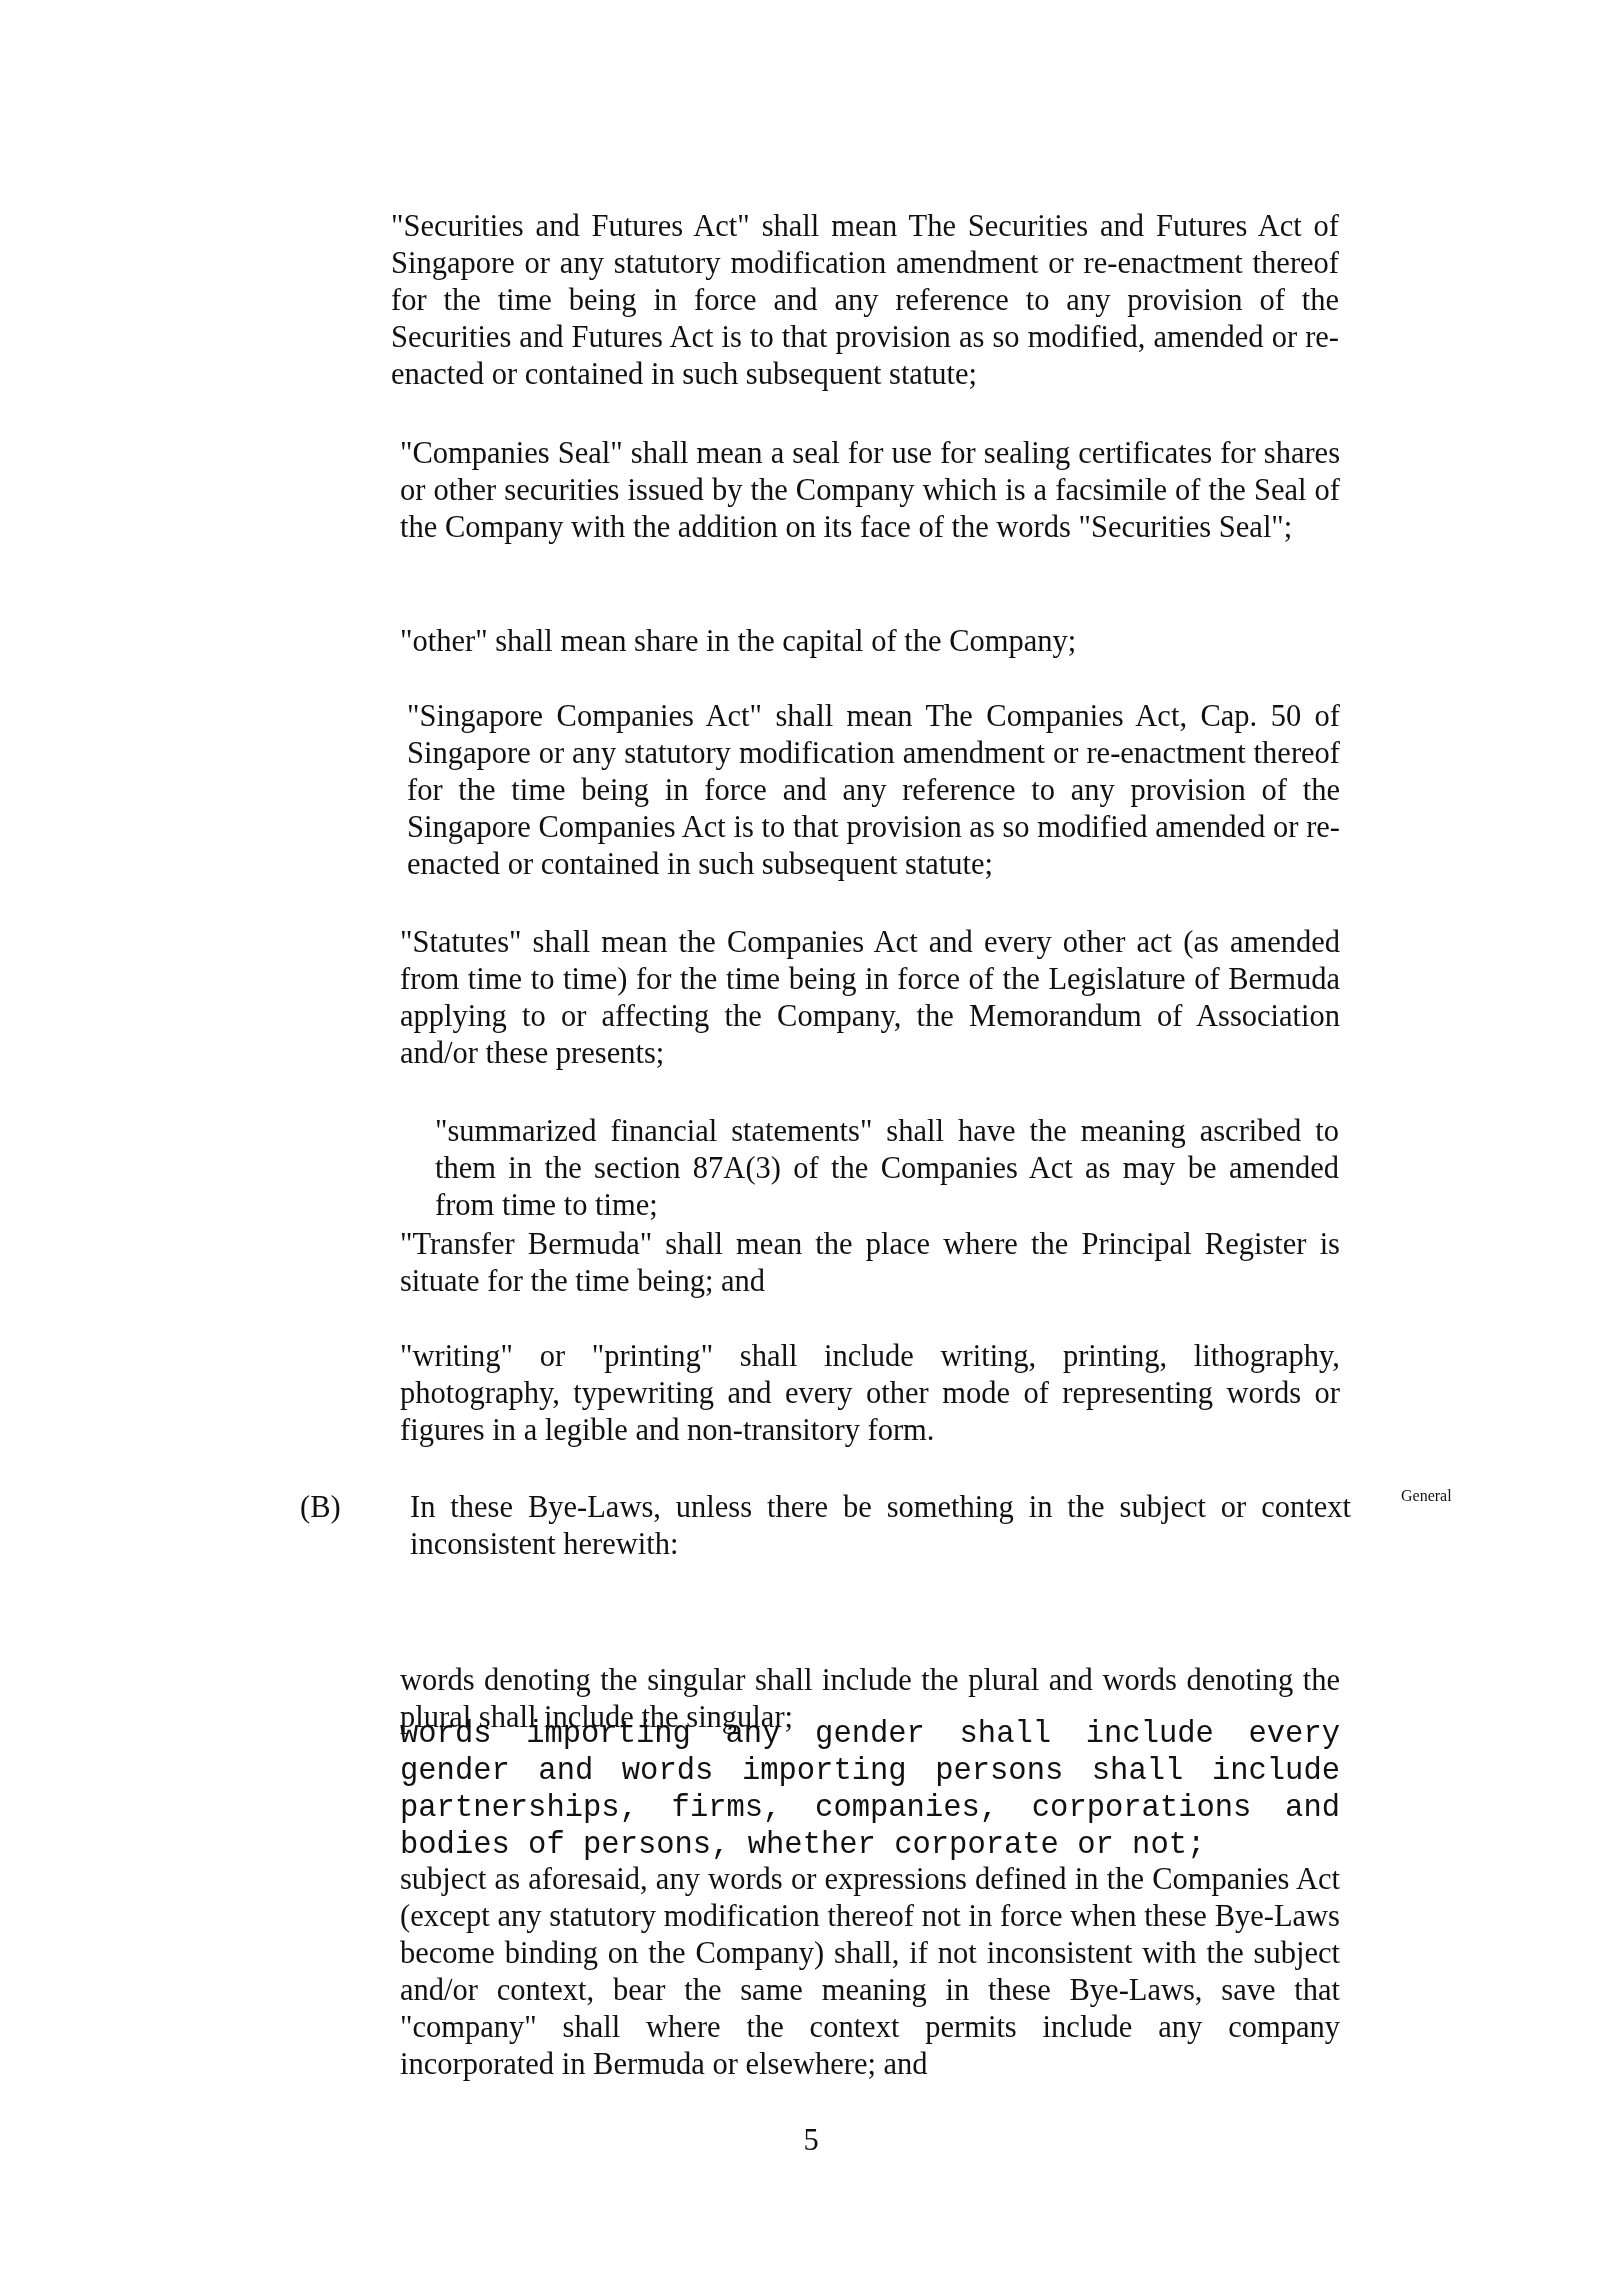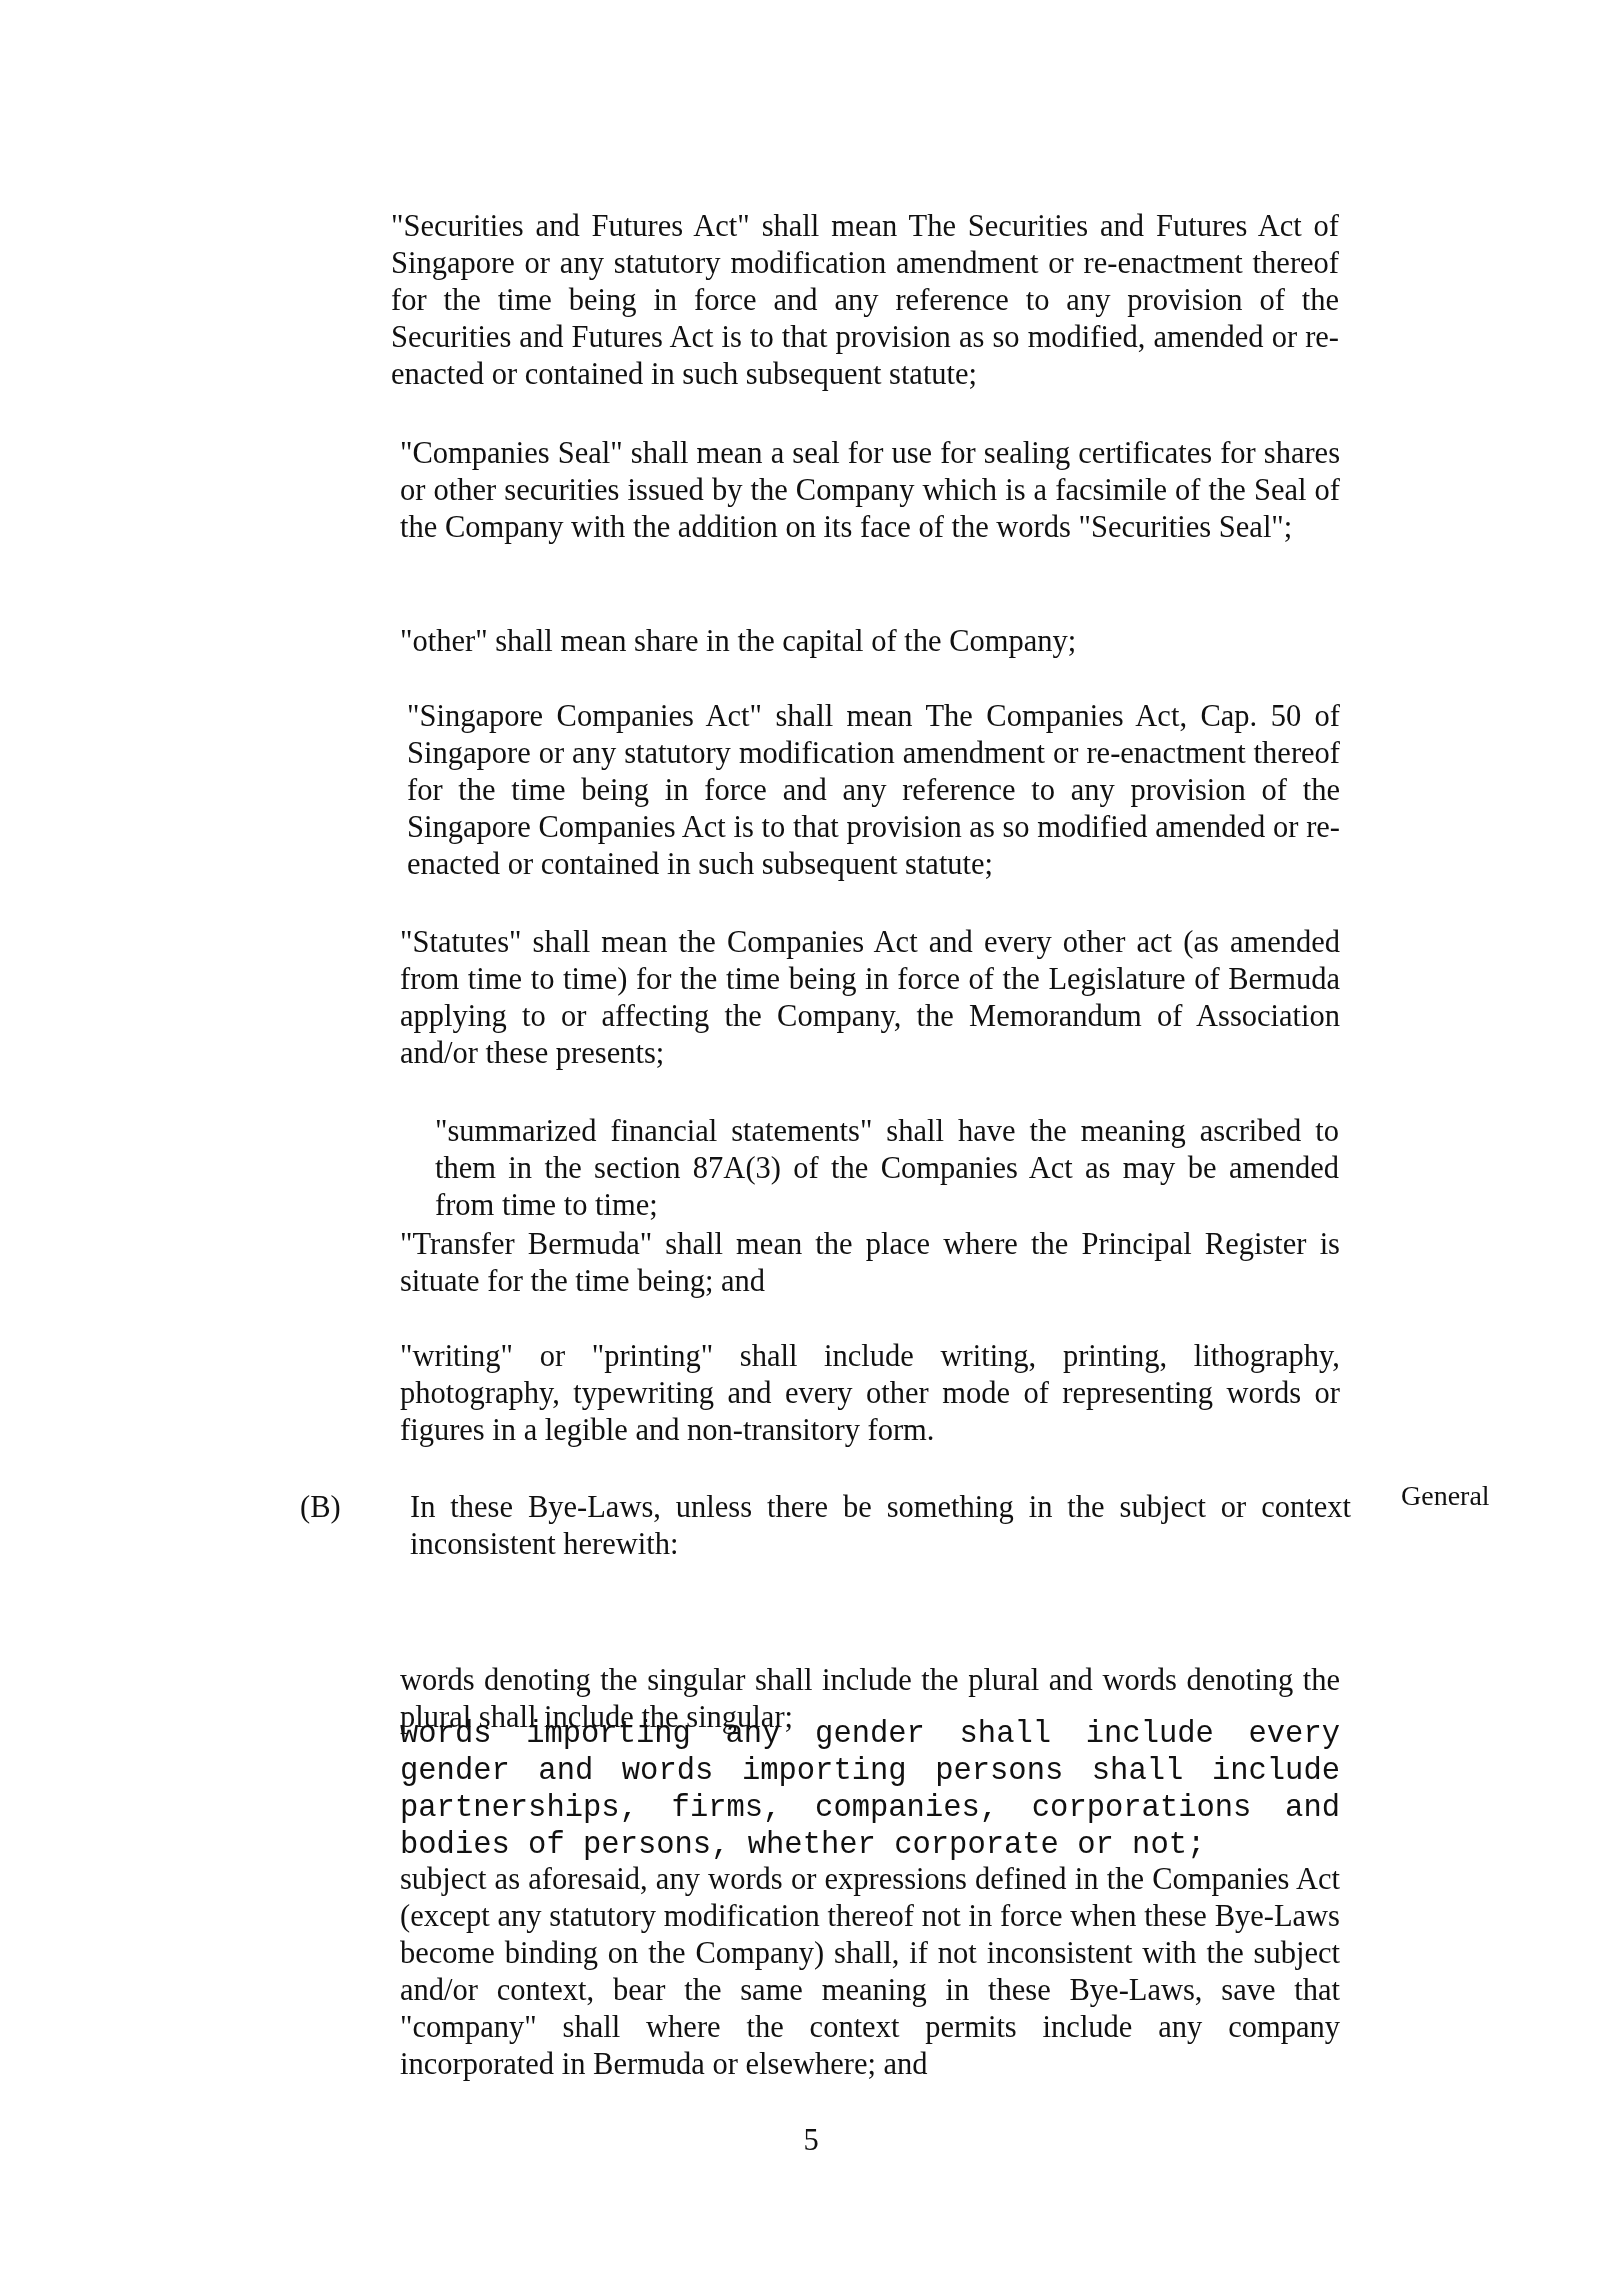--- a/index.html
+++ b/index.html
@@ -37,21 +37,21 @@
       position: absolute;
       left: 300px;
       top: 1489px;
       font-size: 30.5px;
       line-height: 37px;
     }
     .margin-note {
       position: absolute;
       left: 1401px;
       top: 1482px;
-      font-size: 28px;
+      font-size: 16px;
       line-height: 28px;
     }
     .page-number {
       position: absolute;
       left: 0;
       width: 1622px;
       top: 2122px;
       text-align: center;
       font-size: 30.5px;
       line-height: 37px;

